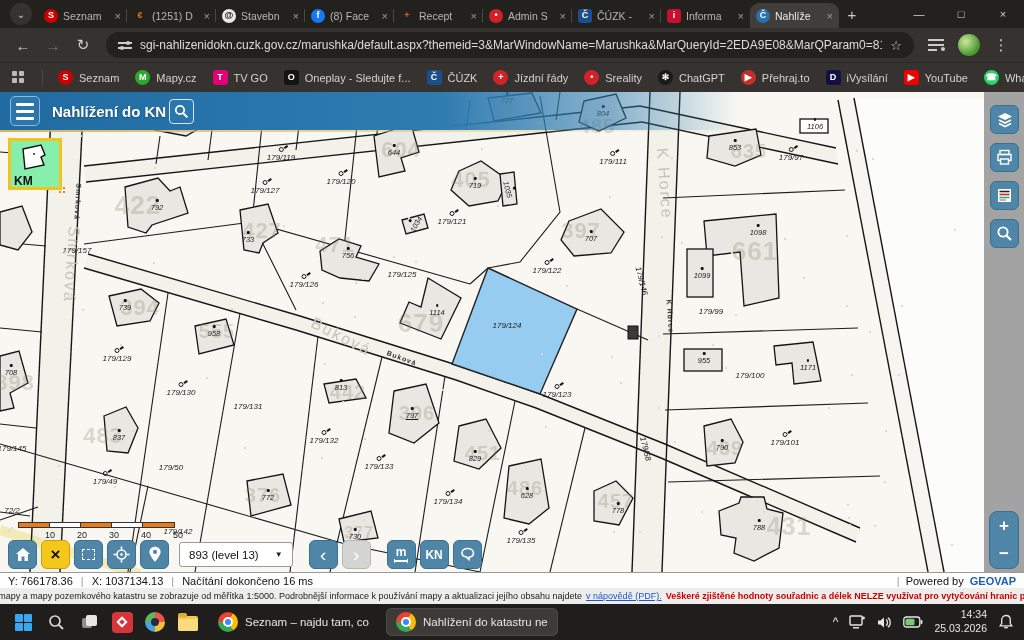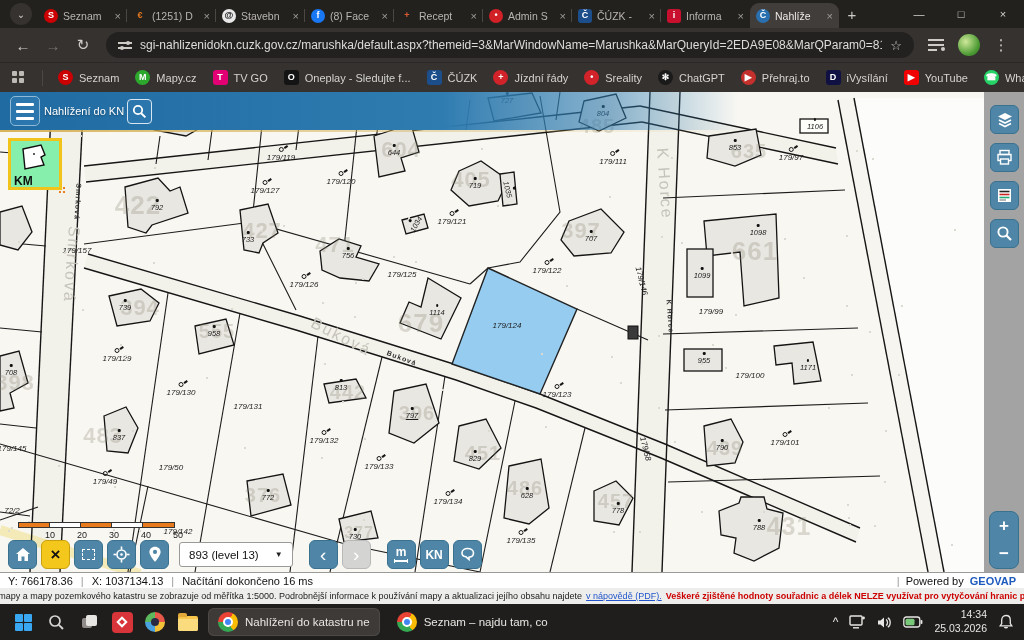--- a/index.html
+++ b/index.html
@@ -56,21 +56,21 @@
   .blabel{font-size:7.5px;}
   .pmark{width:5px;height:5px;border:1px solid #161616;border-radius:50%;margin-bottom:2px;position:relative;}
   .pmark::before{content:"";position:absolute;left:4px;top:-2px;width:4px;height:1.5px;background:#161616;transform:rotate(-35deg);}
   .bdot{width:2.5px;height:2.5px;background:#111;border-radius:50%;margin-bottom:2px;}
 
   
   .appheader{position:absolute;top:0;left:0;width:984px;height:38px;display:flex;align-items:center;padding:0 10px;background:linear-gradient(90deg,#1f6ba2 0%,#2f7cb1 45%,rgba(47,124,177,.55) 62%,rgba(47,124,177,0) 75%);}
   .appheader::after{content:"";position:absolute;left:0;bottom:-2px;width:100%;height:2px;background:linear-gradient(90deg,rgba(214,176,82,.95),rgba(214,176,82,0) 74%);}
   .hmb{width:30px;height:30px;background:#2b77ad;border:1px solid #8fb9d6;border-radius:5px;display:flex;flex-direction:column;justify-content:center;gap:4px;padding:0 5px;flex:none;}
   .hmb i{height:3px;background:#fff;border-radius:1px;}
-  .apptitle{color:#fff;font-size:11px;font-weight:400;margin-left:4px;text-shadow:0 1px 2px rgba(0,0,0,.35);white-space:nowrap;}
+  .apptitle{color:#fff;font-size:15px;font-weight:700;margin-left:12px;text-shadow:0 1px 2px rgba(0,0,0,.35);white-space:nowrap;}
   .adr{width:122px;height:23px;border:1px solid #9db8c8;font-size:12px;padding:0 6px;margin-left:14px;background:#fff;color:#333;}
   .adr::placeholder{color:#8a9aa6;}
   .searchbtn{width:25px;height:25px;background:#2b77ad;border:1px solid #d7e6f0;border-radius:4px;margin-left:3px;display:flex;align-items:center;justify-content:center;flex:none;}
 
   .kmbox{position:absolute;left:8px;top:46px;width:54px;height:52px;background:#86efac;border:3px solid #f2c31b;}
   .kmlabel{position:absolute;bottom:0px;left:3px;font-weight:700;font-size:12px;color:#111;line-height:1;}
   .kmdots{position:absolute;right:-6px;bottom:-6px;width:9px;height:9px;}
   .kmdots i{position:absolute;width:2.5px;height:2.5px;background:#e8821e;}
   .kmdots i:nth-child(1){right:0;bottom:0;}.kmdots i:nth-child(2){right:4px;bottom:0;}.kmdots i:nth-child(3){right:0;bottom:4px;}
 
@@ -883,27 +883,27 @@
           <i></i>
         </span>
       </div>
     <div class="tico">
         <span class="paint"></span>
       </div>
     <div class="tico">
         <span class="folder"></span>
       </div>
     <div id="tbwindows" style="display:flex;align-items:center;gap:7px;">
+        <div class="winbtn">
+          <span class="chrome-ic"></span>
+          <span>Seznam – najdu tam, co</span>
+        </div>
         <div class="winbtn active">
           <span class="chrome-ic"></span>
           <span>Nahlížení do katastru ne</span>
-        </div>
-        <div class="winbtn">
-          <span class="chrome-ic"></span>
-          <span>Seznam – najdu tam, co</span>
         </div>
       </div>
     <div class="tray">
       <span class="trayico">^</span>
       <svg class="trayico" width="17" height="14" viewBox="0 0 17 14">
           <rect x="1" y="1" width="12" height="9" rx="1" fill="none" stroke="#e8e6e3" stroke-width="1.4"></rect>
           <line x1="4" y1="12.8" x2="10" y2="12.8" stroke="#e8e6e3" stroke-width="1.4"></line>
           <circle cx="14.5" cy="3" r="1.4" fill="#e8e6e3"></circle>
         </svg>
       <svg class="trayico" width="15" height="13" viewBox="0 0 15 13">

